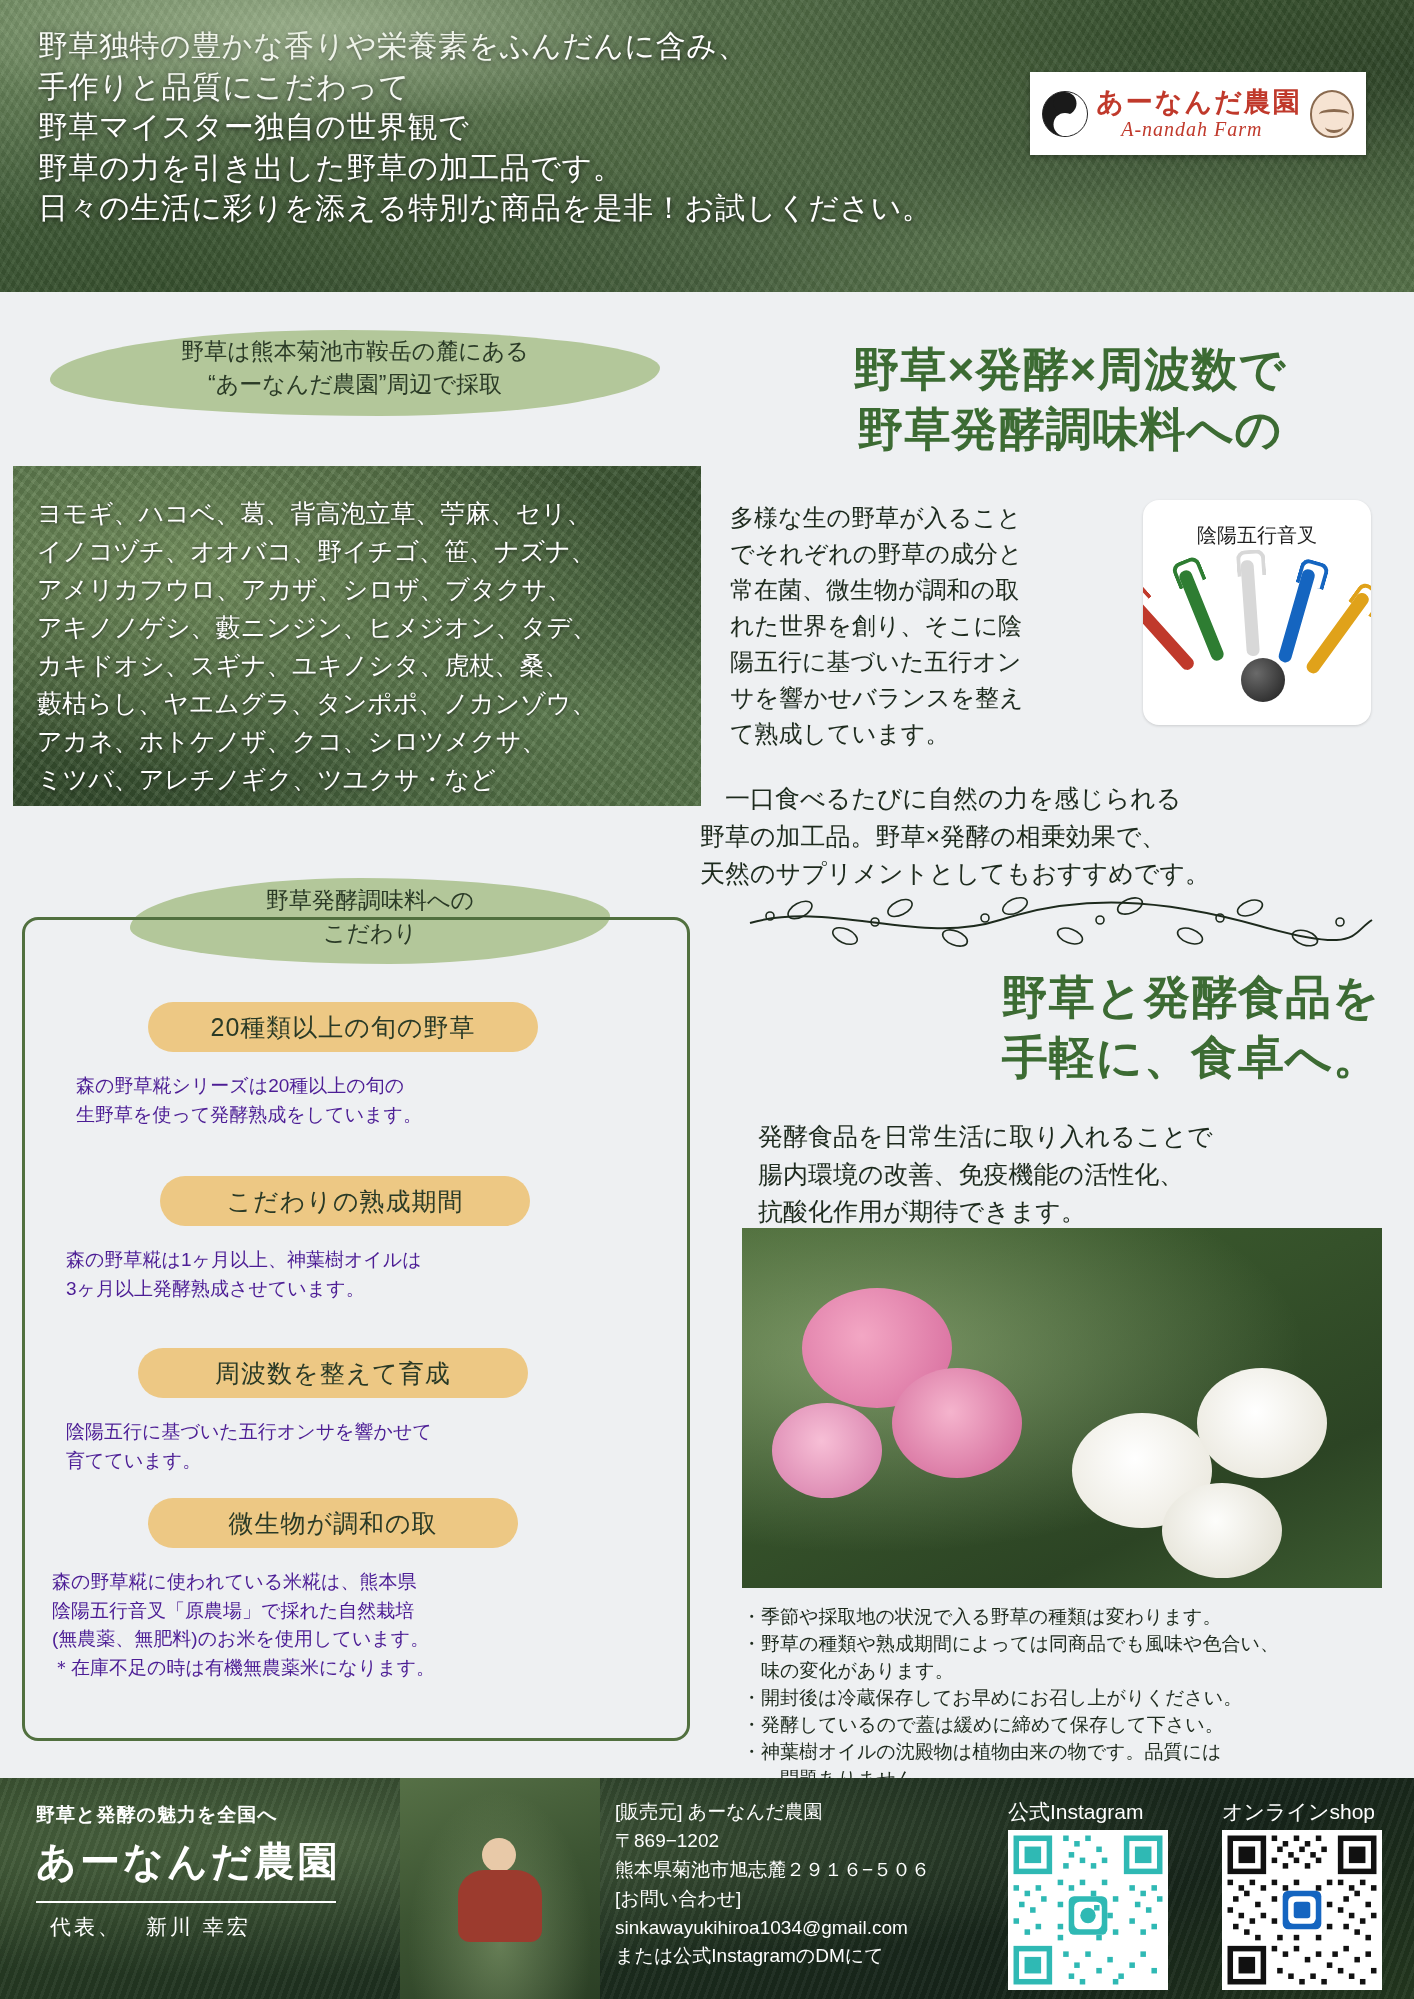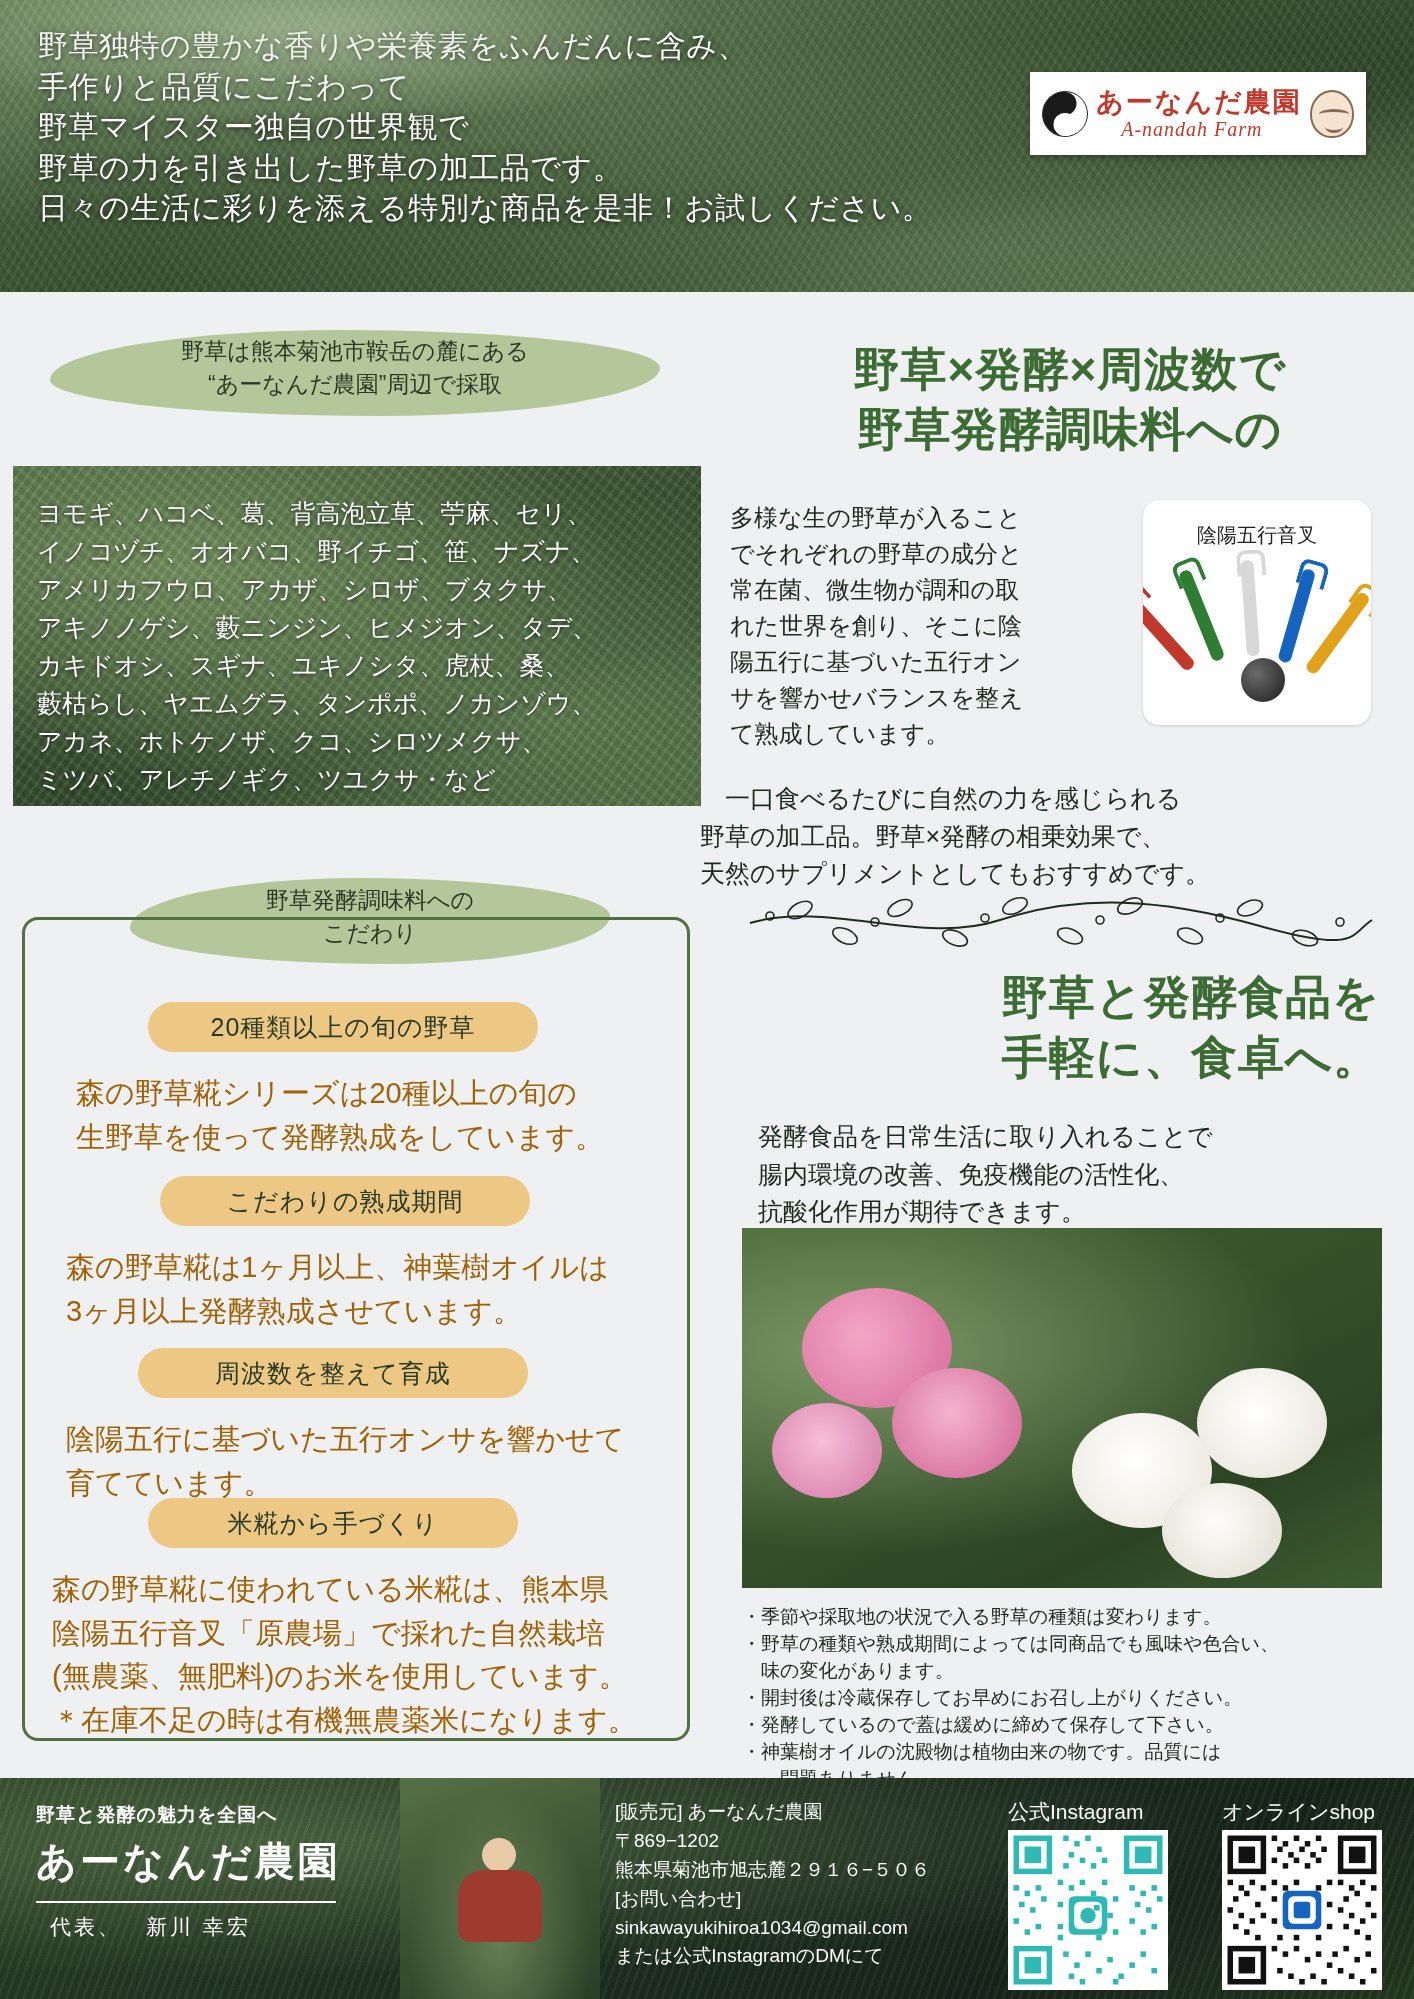--- a/index.html
+++ b/index.html
@@ -115,21 +115,21 @@
     position:absolute; left:22px; top:917px; width:668px; height:824px;
     border:3px solid #51703f; border-radius:16px;
     background:rgba(255,255,255,0);
   }
   .pill{
     position:absolute; height:50px; background:#edc884; border-radius:26px;
     display:flex; align-items:center; justify-content:center;
     font-size:25px; color:#2a3a26; letter-spacing:1px;
   }
   .body-text{
-    position:absolute; font-size:29px; line-height:1.5; color:#a16207; white-space:pre-line;
+    position:absolute; font-size:19px; line-height:1.5; color:#4c1d95; white-space:pre-line;
   }
 
   
   .head-green{
     position:absolute; color:#3c6b33; font-weight:bold; white-space:pre-line;
     font-size:46px; line-height:1.3; letter-spacing:1px;
   }
   .right-body{
     position:absolute; font-size:24px; line-height:1.5; color:#1d2a1d; white-space:pre-line;
   }
@@ -251,21 +251,21 @@
 生野草を使って発酵熟成をしています。</div>
 
 <div class="pill" style="left:160px;top:1176px;width:370px;">こだわりの熟成期間</div>
 <div class="body-text" style="left:66px;top:1246px;width:600px;">森の野草糀は1ヶ月以上、神葉樹オイルは
 3ヶ月以上発酵熟成させています。</div>
 
 <div class="pill" style="left:138px;top:1348px;width:390px;">周波数を整えて育成</div>
 <div class="body-text" style="left:66px;top:1418px;width:600px;">陰陽五行に基づいた五行オンサを響かせて
 育てています。</div>
 
-<div class="pill" style="left:148px;top:1498px;width:370px;">米糀から手づくり</div>
+<div class="pill" style="left:148px;top:1498px;width:370px;">微生物が調和の取</div>
 <div class="body-text" style="left:52px;top:1568px;width:620px;">森の野草糀に使われている米糀は、熊本県
 陰陽五行音叉「原農場」で採れた自然栽培
 (無農薬、無肥料)のお米を使用しています。
 ＊在庫不足の時は有機無農薬米になります。</div>
 
 <div class="head-green" style="left:760px;top:340px;width:620px;text-align:center;">野草×発酵×周波数で
 野草発酵調味料への</div>
 
 <div class="right-body" style="left:730px;top:500px;width:390px;">多様な生の野草が入ること
 でそれぞれの野草の成分と

